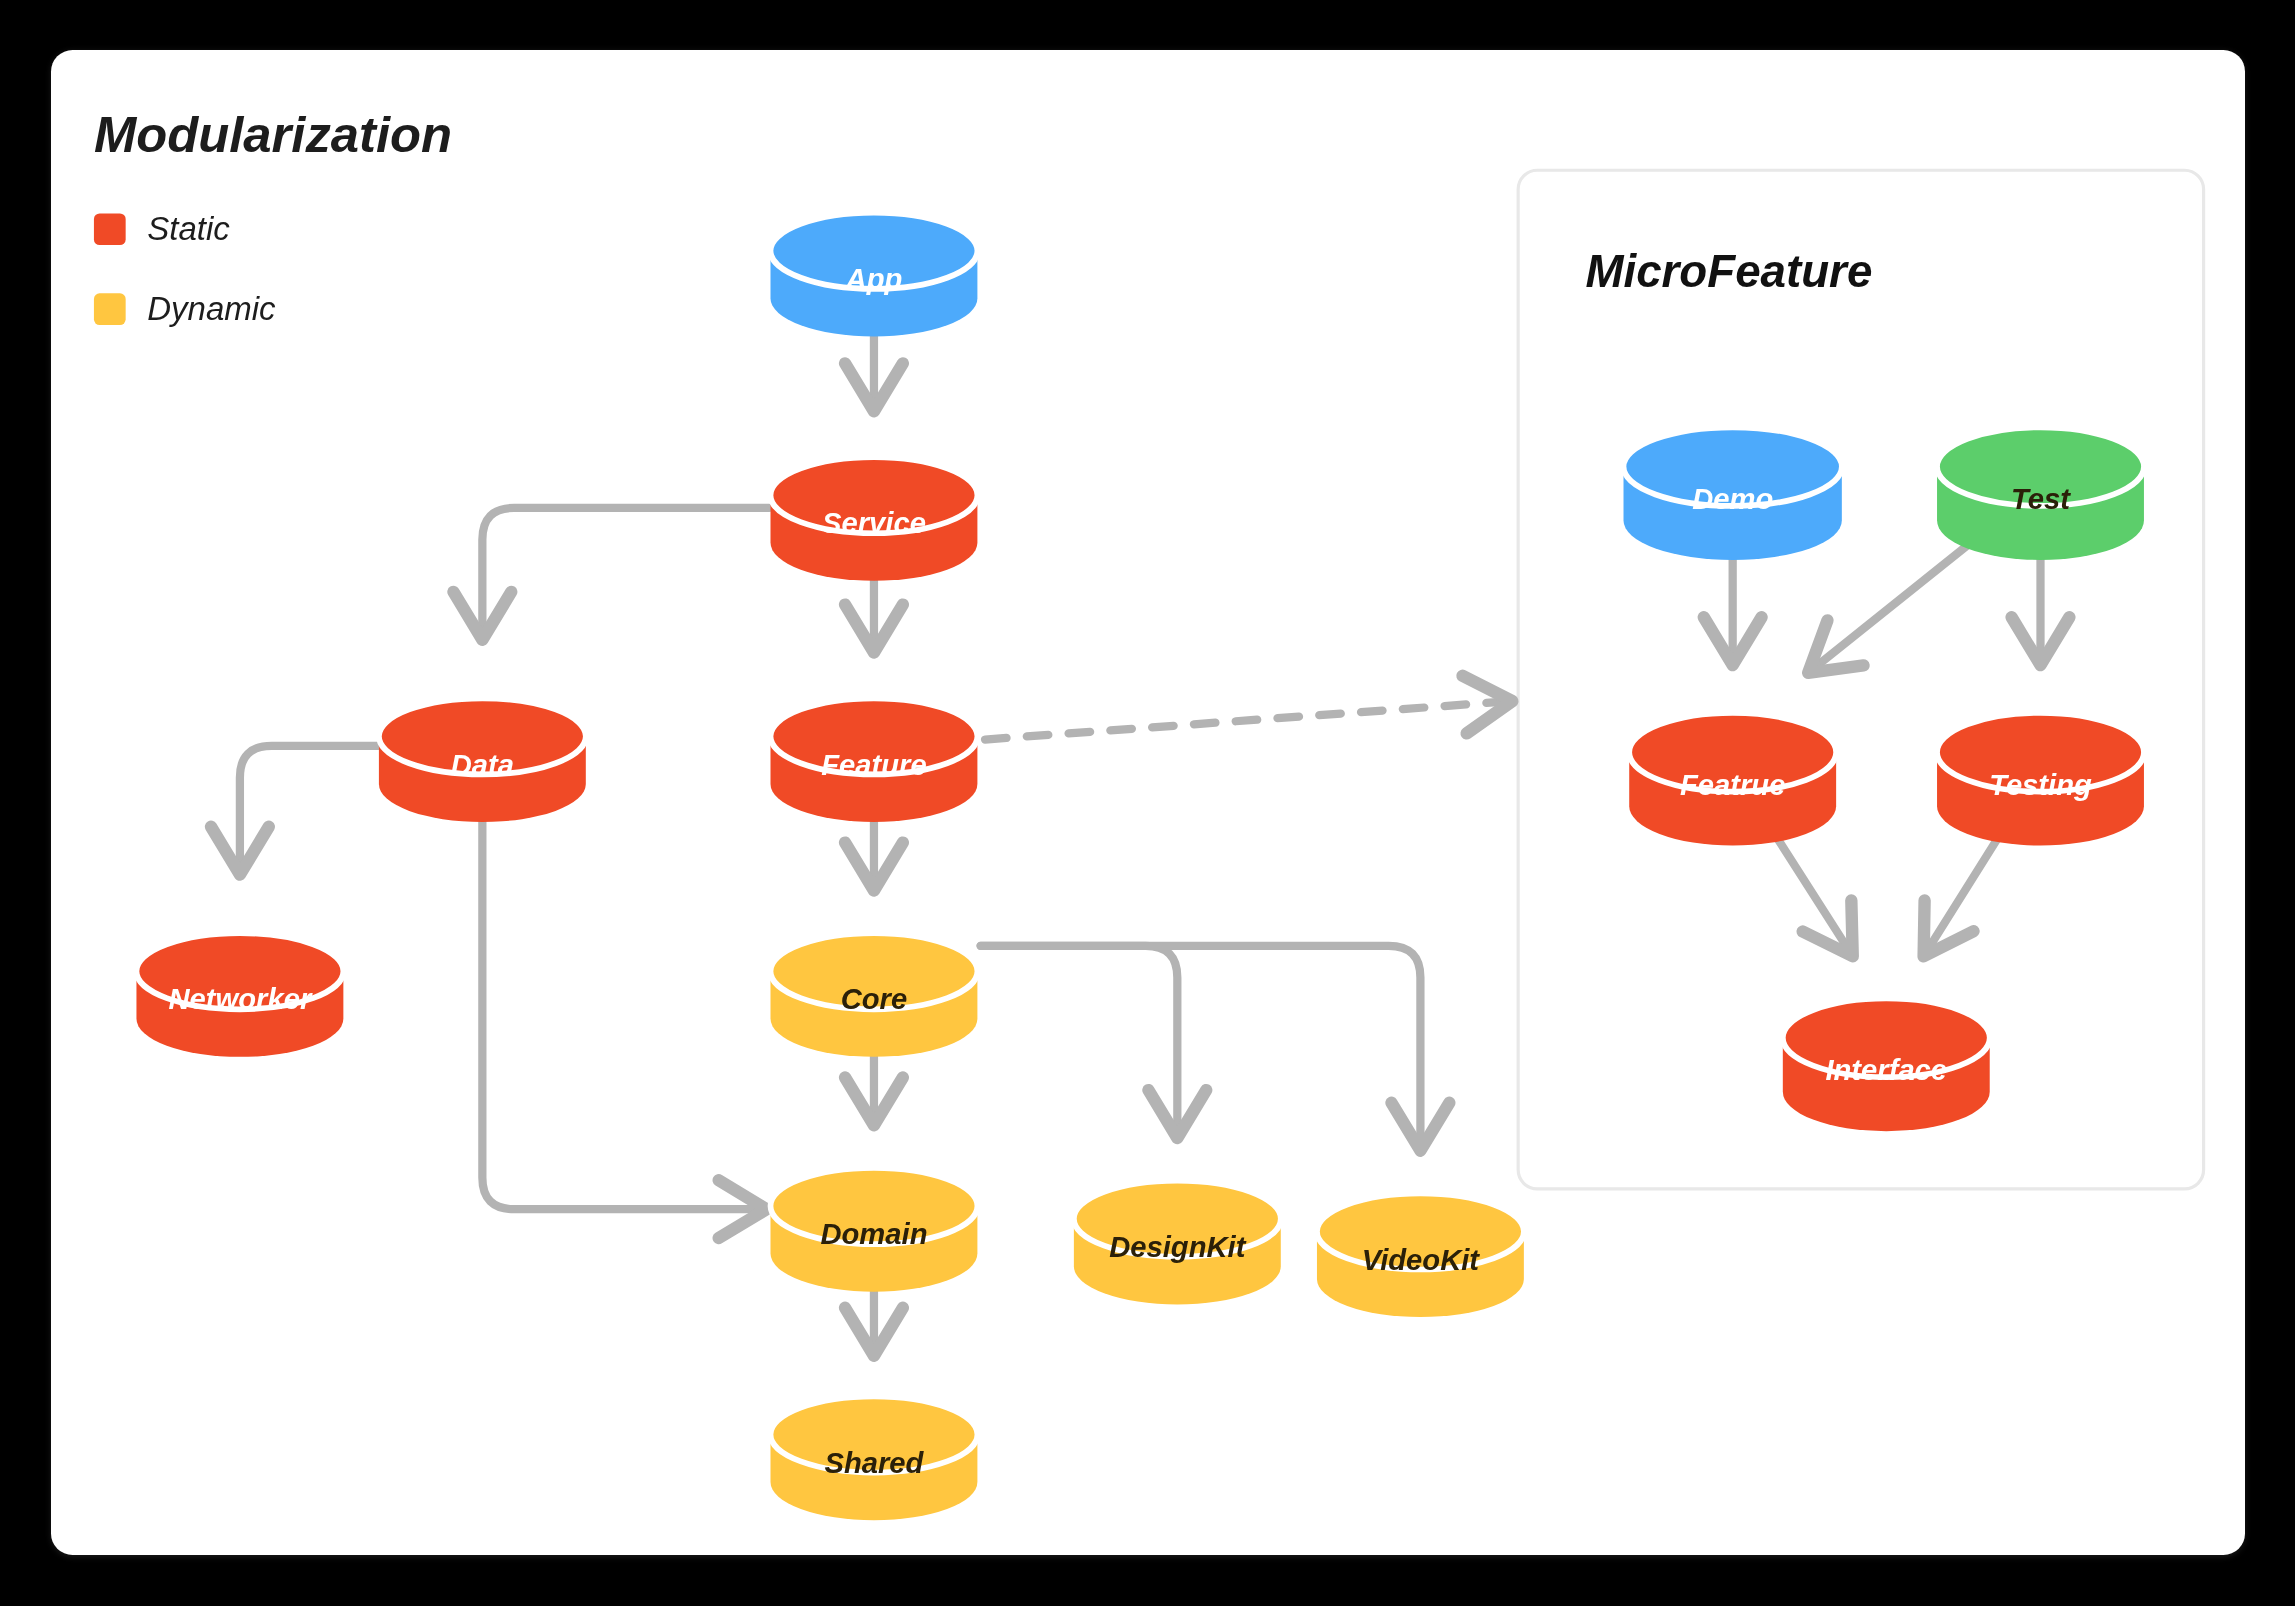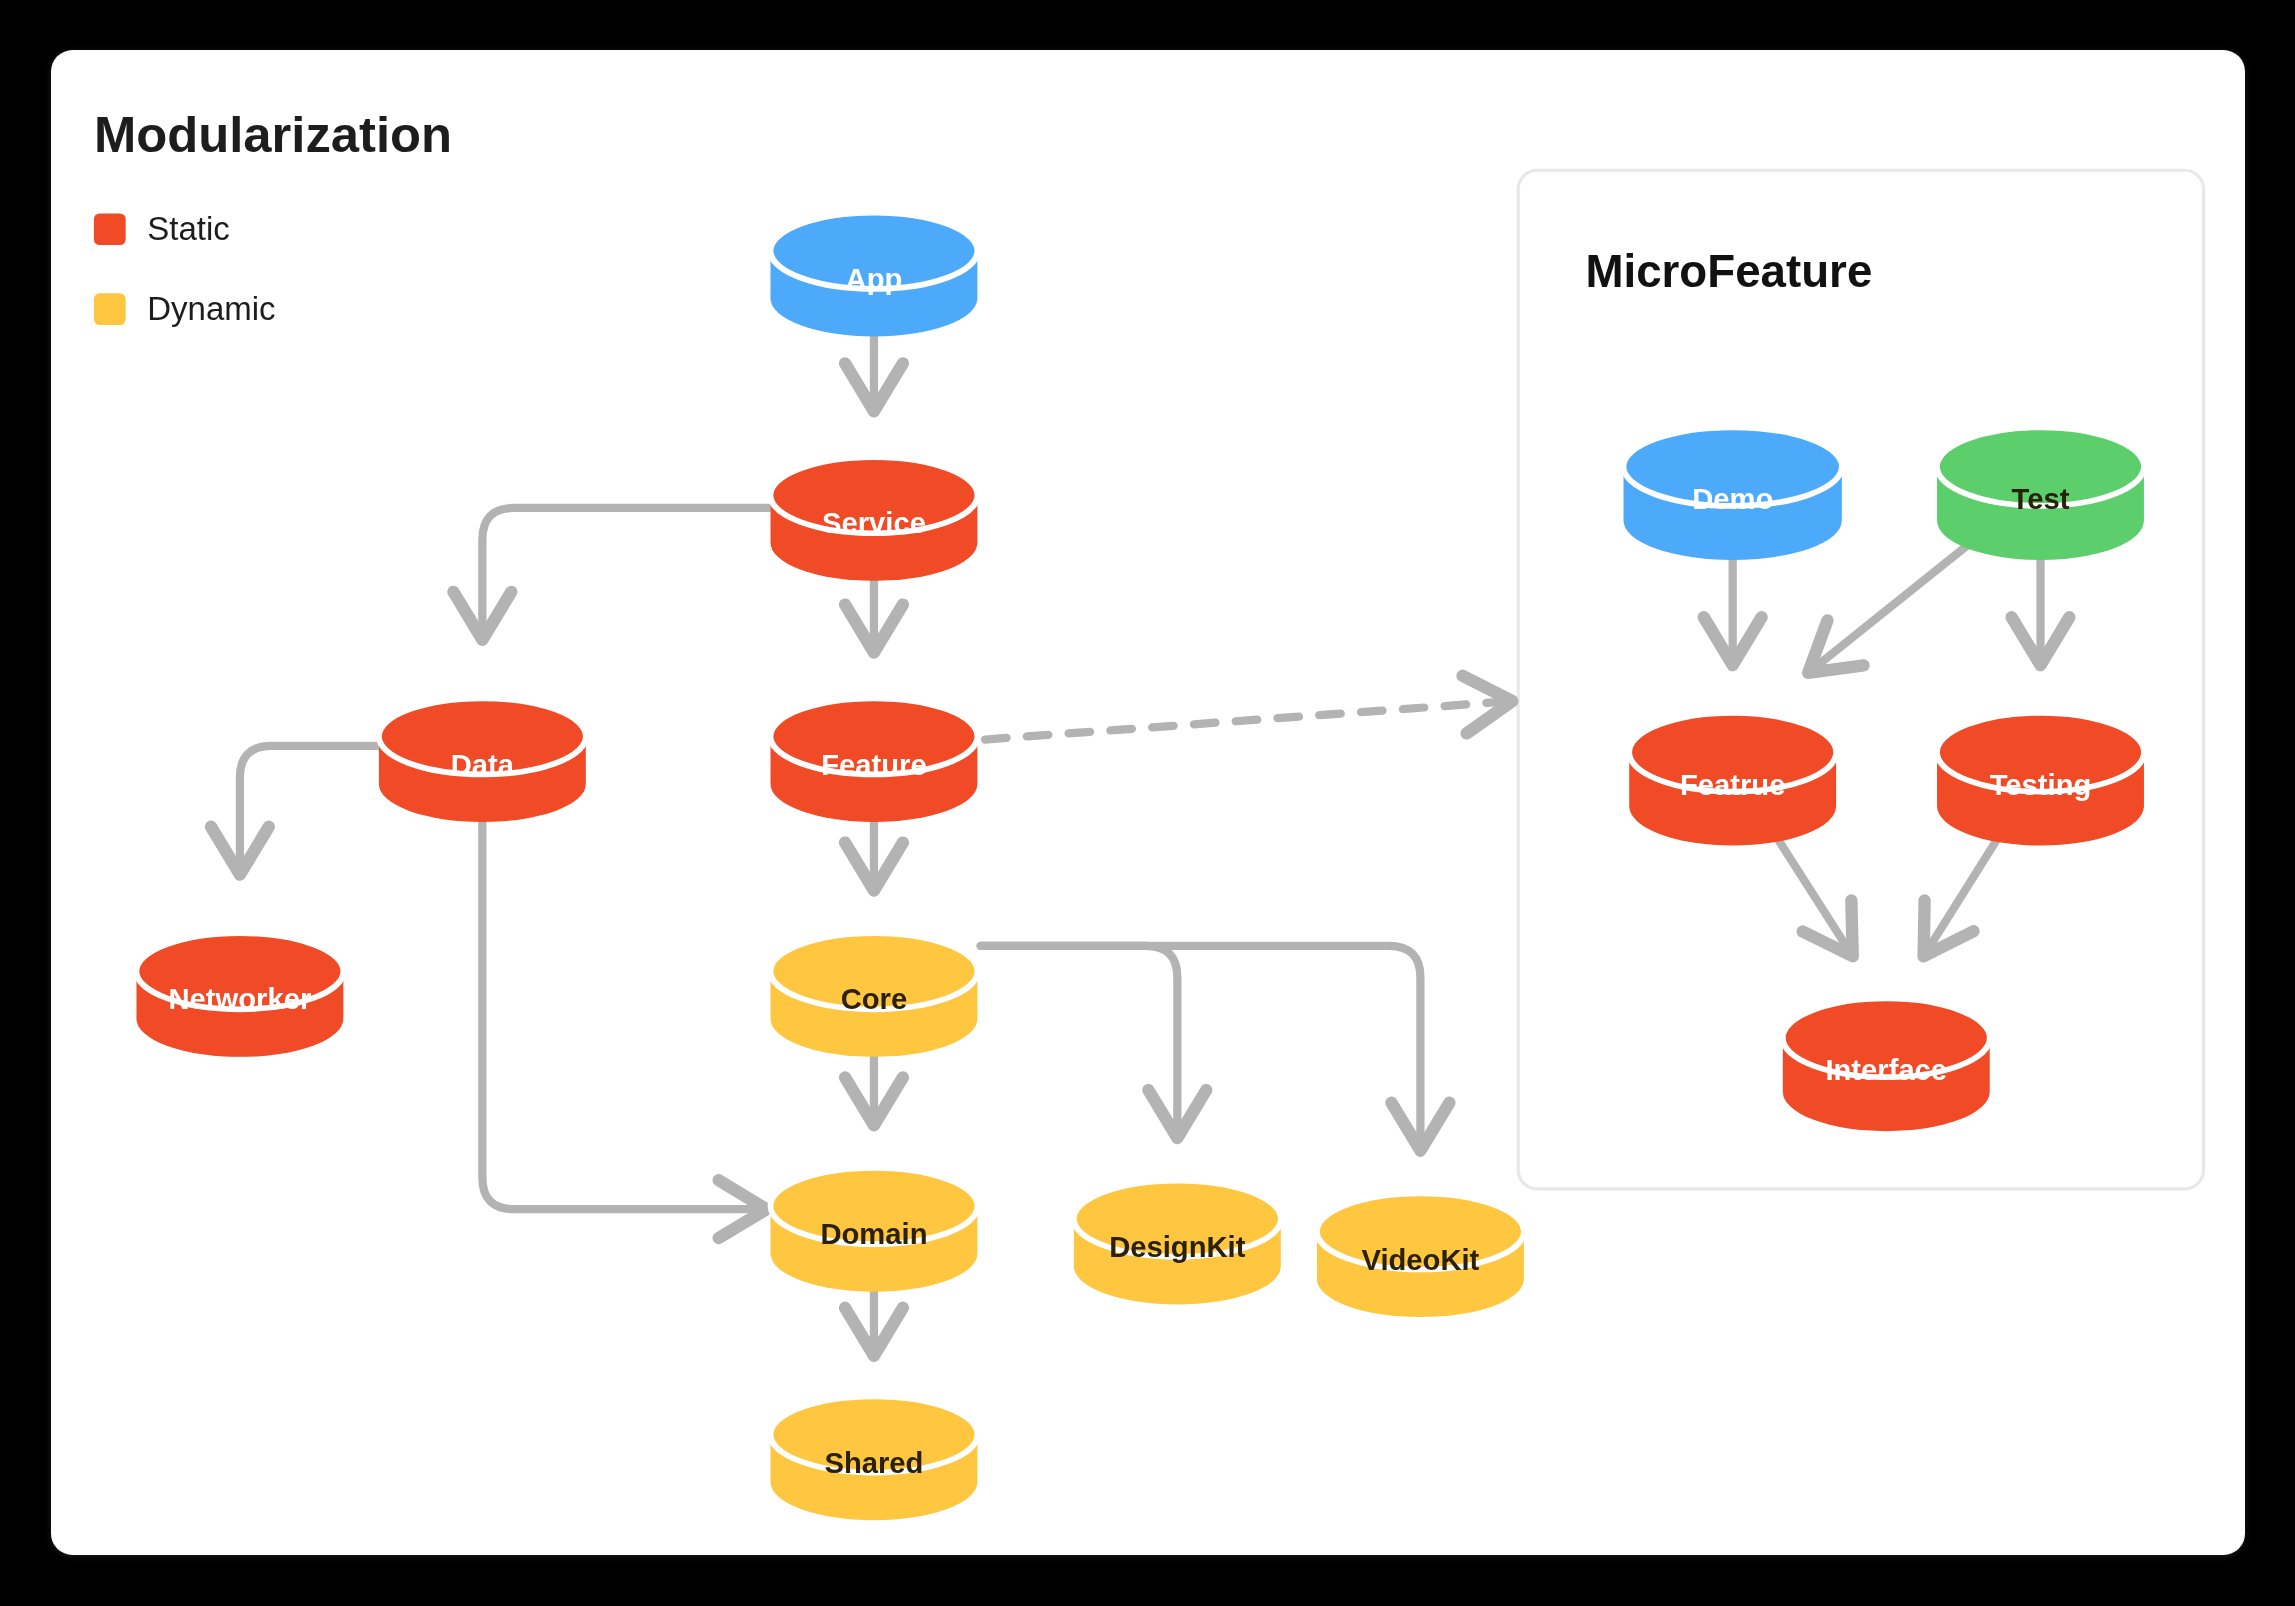--- a/index.html
+++ b/index.html
@@ -9,20 +9,21 @@
     width: 2295px;
     height: 1606px;
     overflow: hidden;
     font-family: "Liberation Sans", sans-serif;
   }
   #stage {
     position: relative;
     width: 2295px;
     height: 1606px;
     background: #000000;
+    font-style: italic;
   }
   #card {
     position: absolute;
     left: 51px;
     top: 50px;
     width: 2194px;
     height: 1505px;
     background: #ffffff;
     border-radius: 21.6px;
     box-shadow: 0 1.3px 6.3px rgba(255,255,255,0.10);

